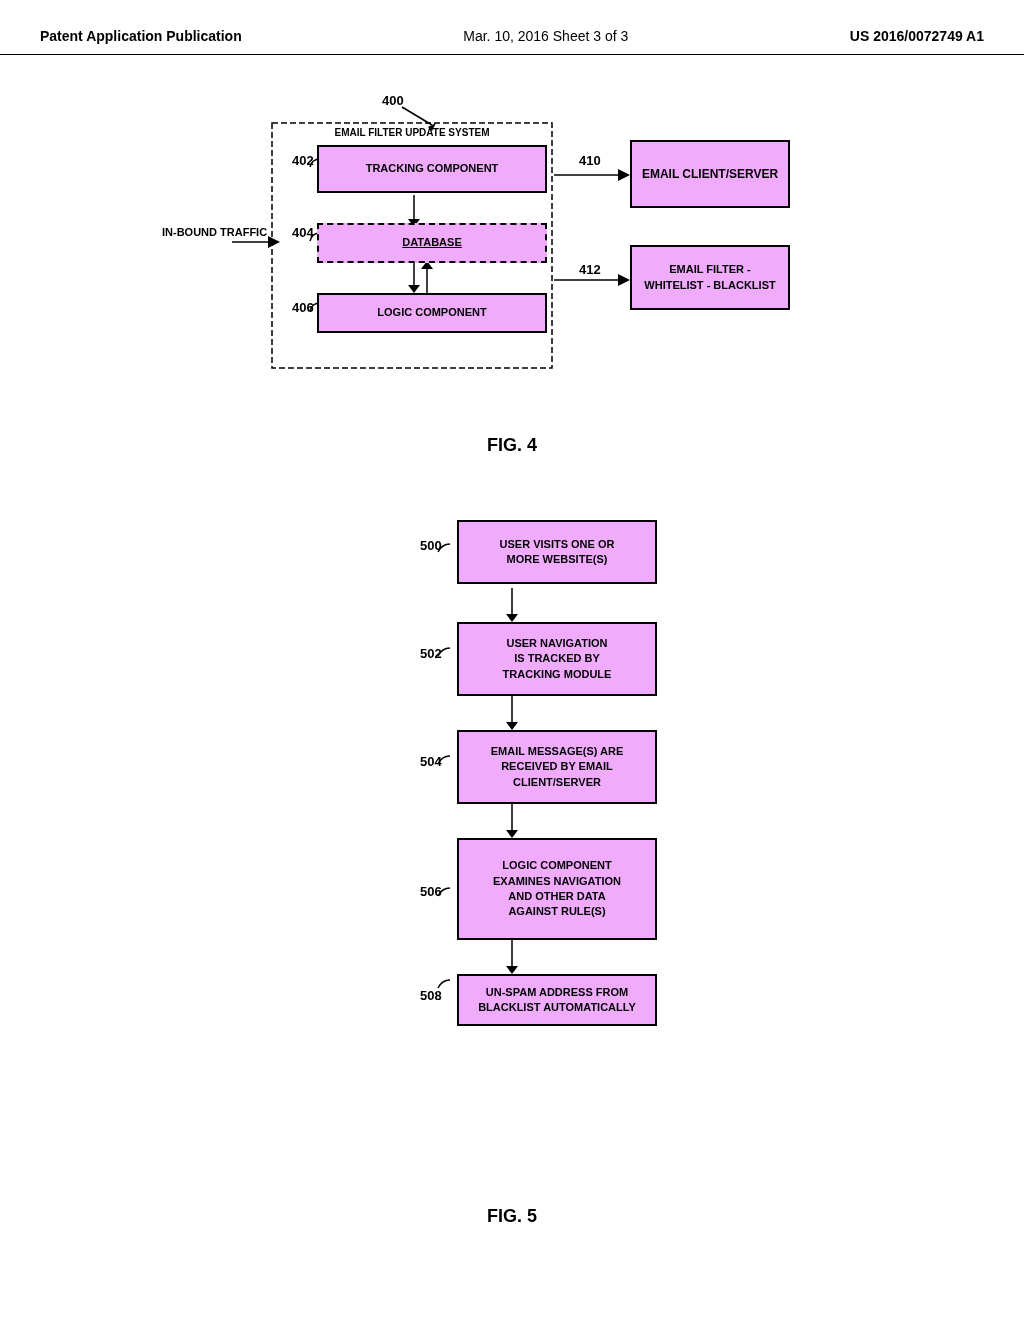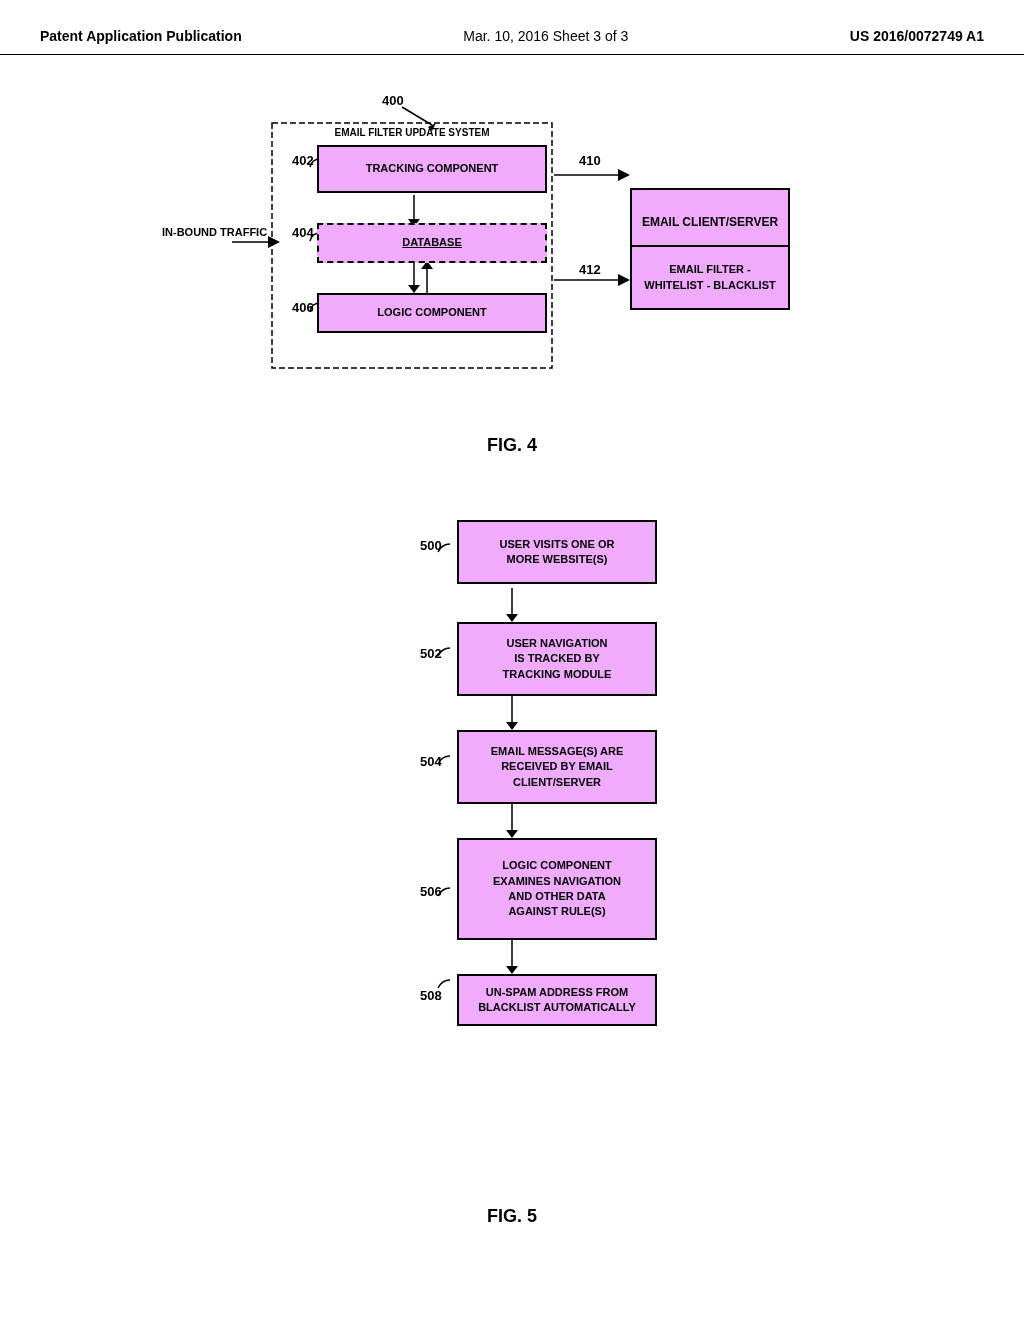--- a/index.html
+++ b/index.html
@@ -154,21 +154,21 @@
       </svg>
 
       <div style="position:absolute;left:130px;top:42px;font-size:10px;font-weight:bold;text-align:center;width:240px;">EMAIL FILTER UPDATE SYSTEM</div>
 
       <div class="box" style="left:155px;top:60px;width:230px;height:48px;">TRACKING COMPONENT</div>
 
       <div class="box box-dashed" style="left:155px;top:138px;width:230px;height:38px;text-decoration:underline;">DATABASE</div>
 
       <div class="box" style="left:155px;top:208px;width:230px;height:38px;">LOGIC COMPONENT</div>
 
-      <div class="box" style="left:468px;top:55px;width:160px;height:68px;font-size:12px;margin-top:48px;">EMAIL
+      <div class="box" style="left:468px;top:55px;width:160px;height:68px;font-size:12px;">EMAIL
 CLIENT/SERVER</div>
 
       <div class="box" style="left:468px;top:160px;width:160px;height:65px;">EMAIL FILTER
 - WHITELIST
 - BLACKLIST</div>
 
       <div class="num-label" style="left:130px;top:68px;">402</div>
       <div class="num-label" style="left:130px;top:140px;">404</div>
       <div class="num-label" style="left:130px;top:215px;">406</div>
 

